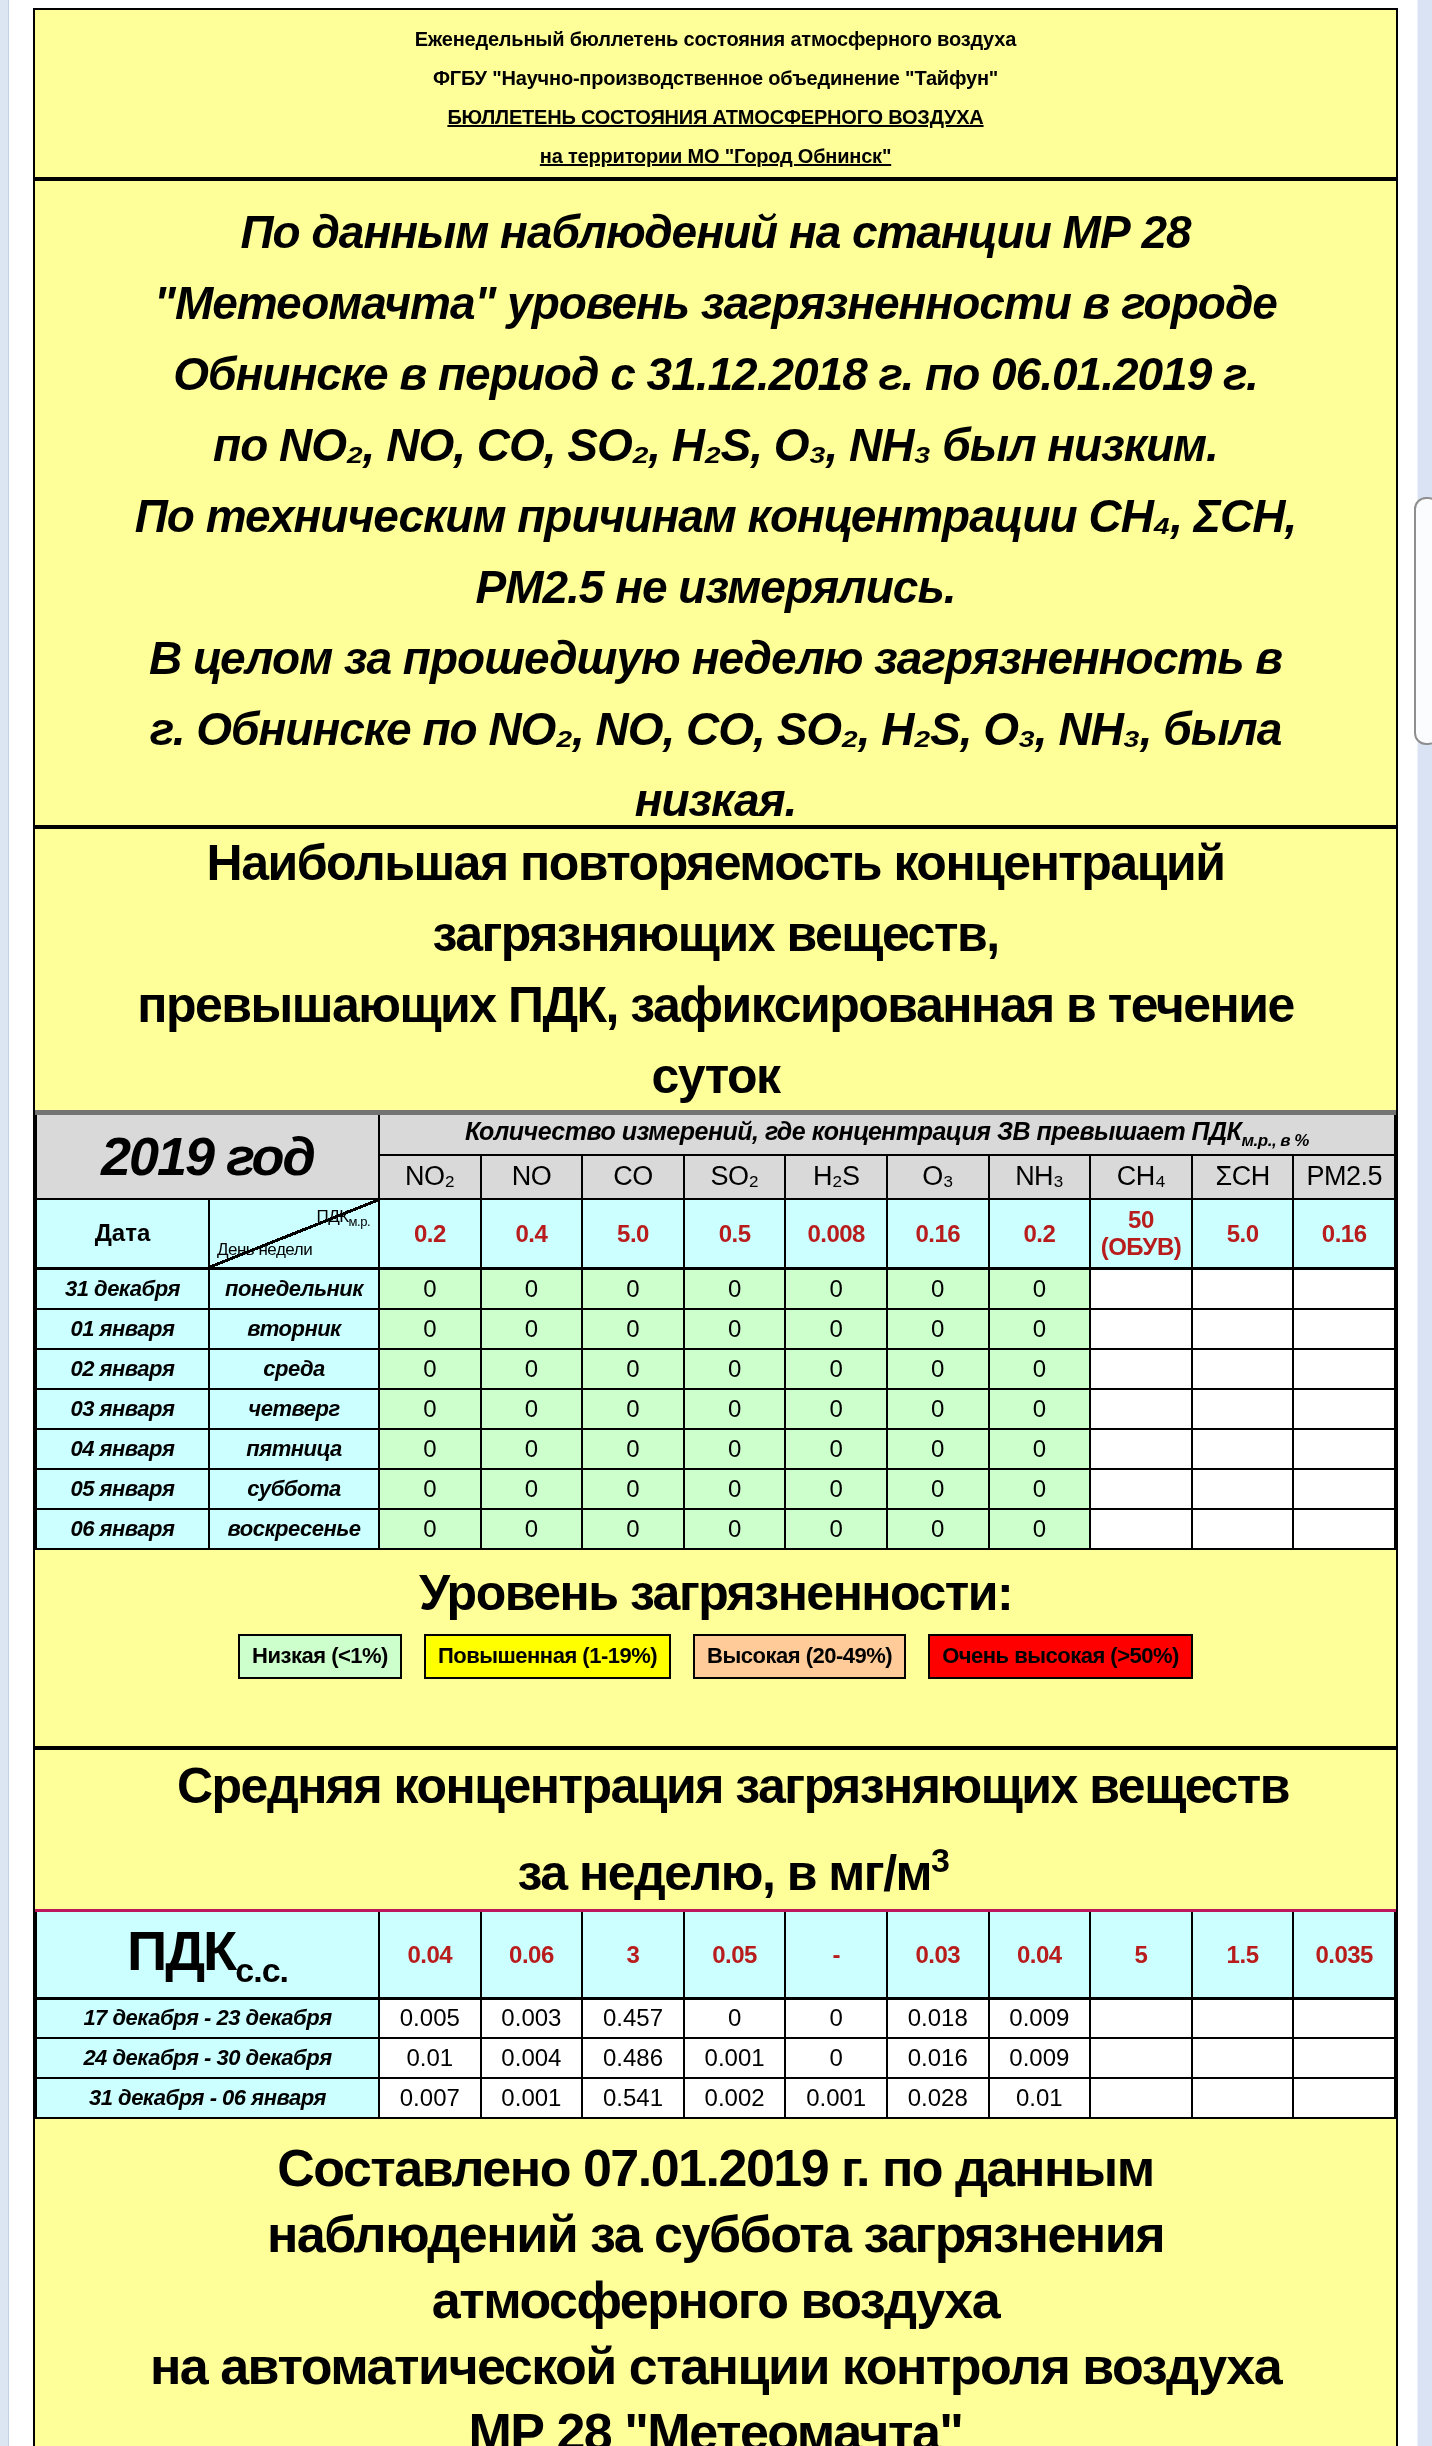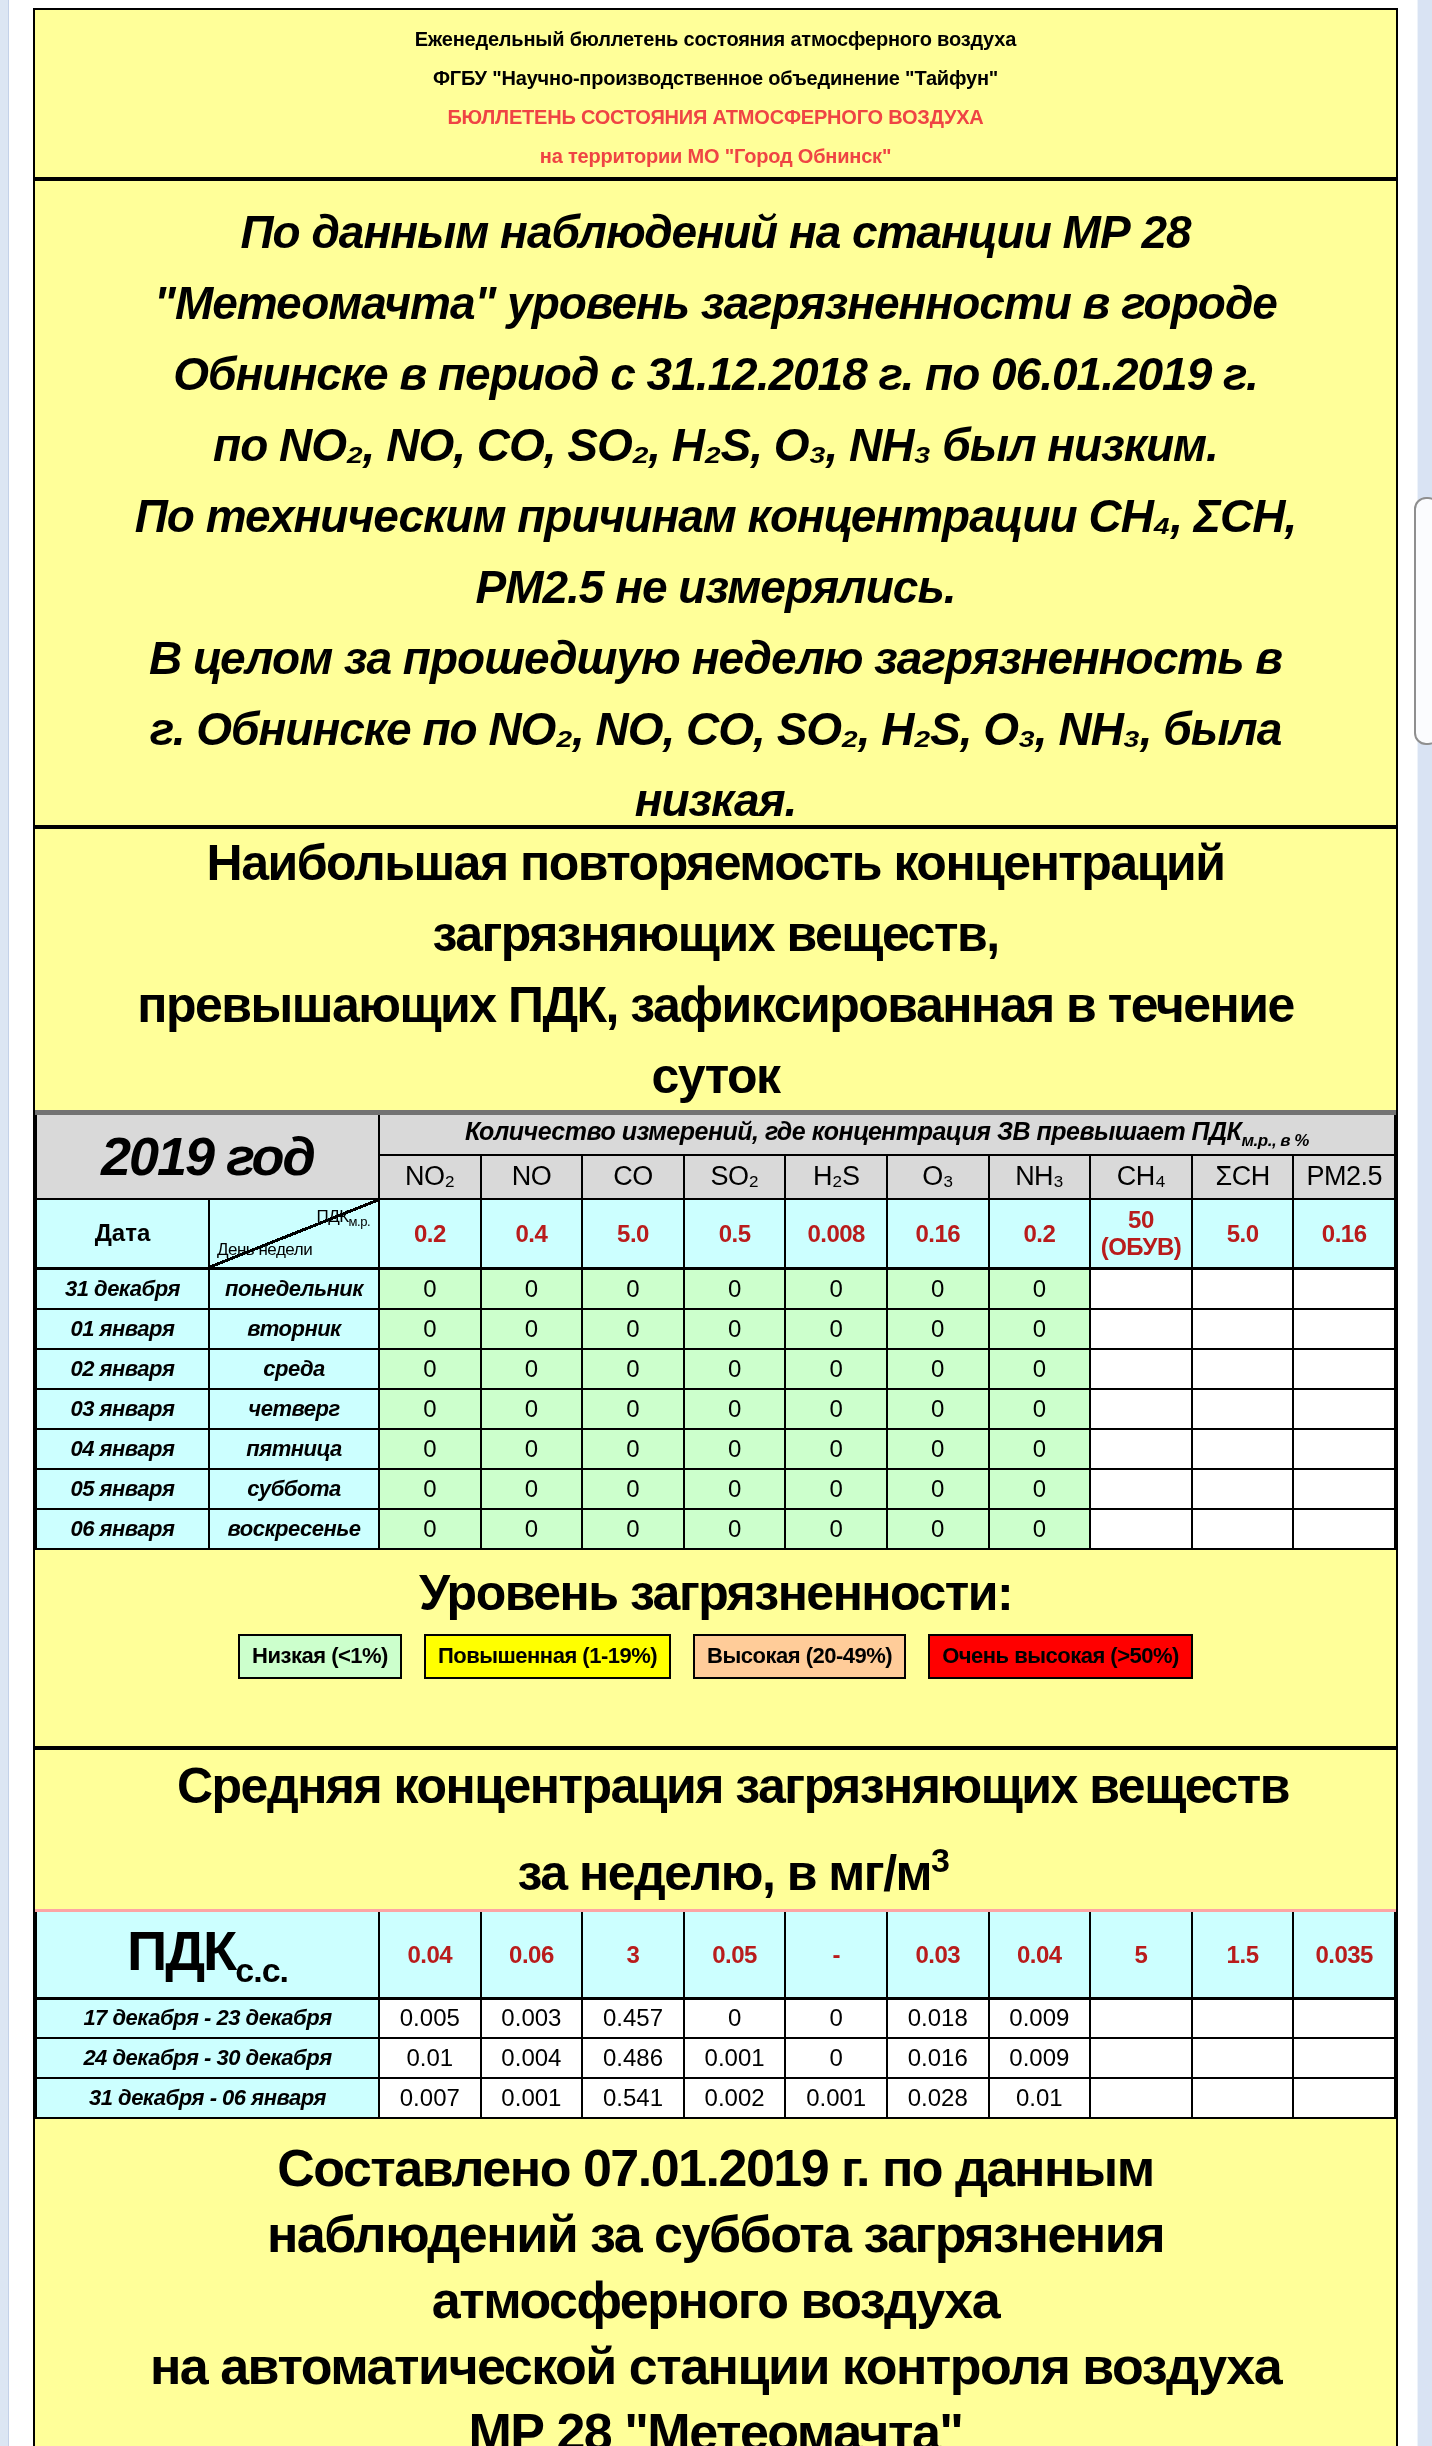--- a/index.html
+++ b/index.html
@@ -27,21 +27,21 @@
   
   .content {
     position:absolute; left:33px; top:8px; width:1365px;
     border:2px solid #000; background:#ffff99;
   }
   .sep { border-top:4px solid #000; height:0; }
 
   
   .top-block { height:167px; padding-top:10px; text-align:center; }
   .top-line { font-size:20px; font-weight:bold; line-height:39px; letter-spacing:-0.2px; }
-  .top-line.blue { color:#ef4444; }
+  .top-line.blue { color:#000000;text-decoration:underline; }
 
   
   .big-text { height:644px; padding-top:16px; text-align:center; }
   .big-line {
     font-size:46px; font-weight:bold; font-style:italic;
     line-height:71px; letter-spacing:-1px; white-space:nowrap;
   }
 
   
   .rep-heading { height:281px; display:flex; flex-direction:column; justify-content:center; text-align:center; }
@@ -85,21 +85,21 @@
   .badge {
     border:2px solid #000; margin-left:-2px; padding:7px 12px 8px;
     font-size:22px; font-weight:bold; letter-spacing:-0.5px; white-space:nowrap;
   }
   .badges .badge:first-child { margin-left:0; }
 
   .avg-heading { height:159px; display:flex; flex-direction:column; justify-content:center; text-align:center; }
   .avg-heading .heading-line { line-height:74px;padding-left:35px; }
   .avg-heading sup { font-size:34px; }
 
-  table.t2 { border-top:3px solid #fca5a5; height:208px; }
+  table.t2 { border-top:3px solid #be185d; height:208px; }
   tr.pdk2 { height:88px; }
   td.pdk2Label { background:#ccffff; font-size:56px; font-weight:bold; letter-spacing:-2px; }
   td.pdk2Label sub { font-size:34px; letter-spacing:-1px; }
   tr.pdk2 td { border-bottom:3px solid #000; }
   td.period { background:#ccffff; font-size:22px; font-weight:bold; font-style:italic; letter-spacing:-0.5px; }
   td.val { background:#ffffff; font-size:24px; }
 
   
   .footer-text { padding-top:16px; text-align:center; }
   .footer-line { font-size:52px; font-weight:bold; line-height:66px; letter-spacing:-1.5px; white-space:nowrap; }

